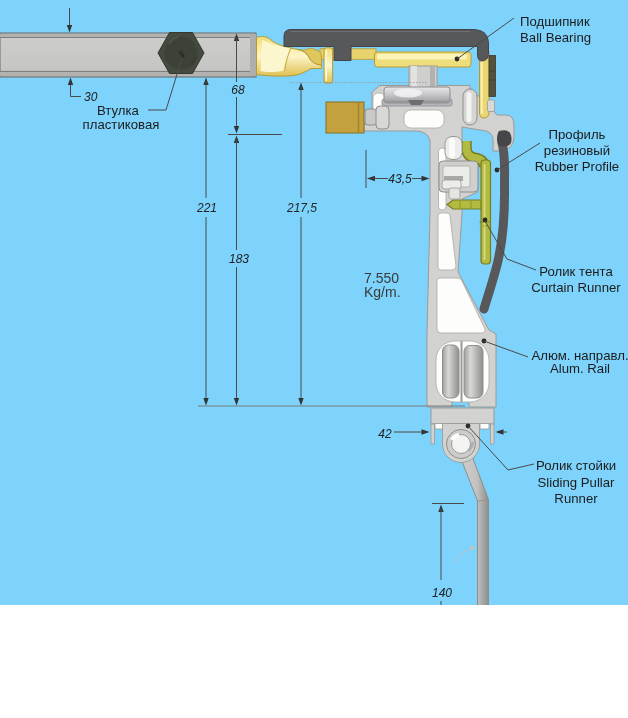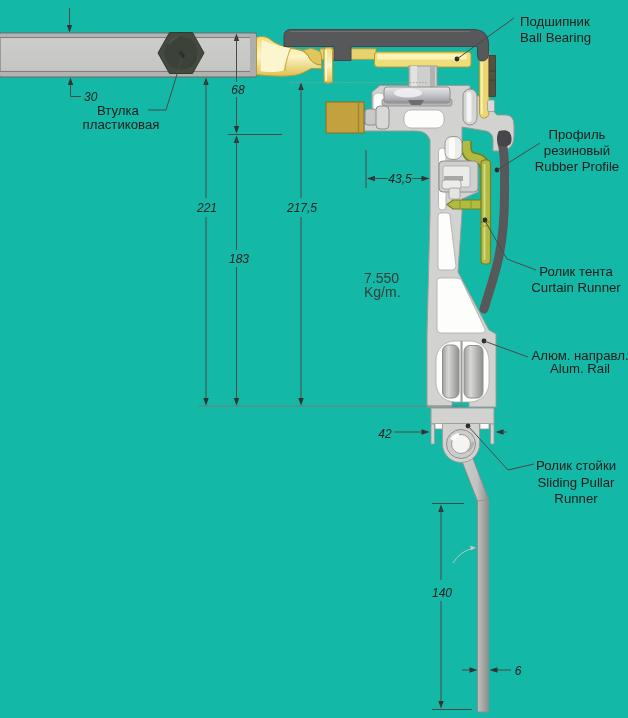--- a/index.html
+++ b/index.html
@@ -1,16 +1,16 @@
 <!DOCTYPE html>
 <html><head>
 <meta charset="utf-8">
 <style>
   html,body{margin:0;padding:0;background:#ffffff;}
-  #wrap{position:relative;width:628px;height:718px;background:#14b8a6;overflow:hidden;}
+  #wrap{position:relative;width:628px;height:605px;background:#7dd3fc;overflow:hidden;}
   svg{position:absolute;left:0;top:0;}
   text{font-family:"Liberation Sans",sans-serif;fill:#1c1c1c;}
   .lbl{font-size:13.2px;}
   .dim{font-size:12px;font-style:italic;fill:#222;}
 </style>
 </head>
 <body>
 <div id="wrap">
 <svg width="628" height="718" viewBox="0 0 628 718">
 <defs>

